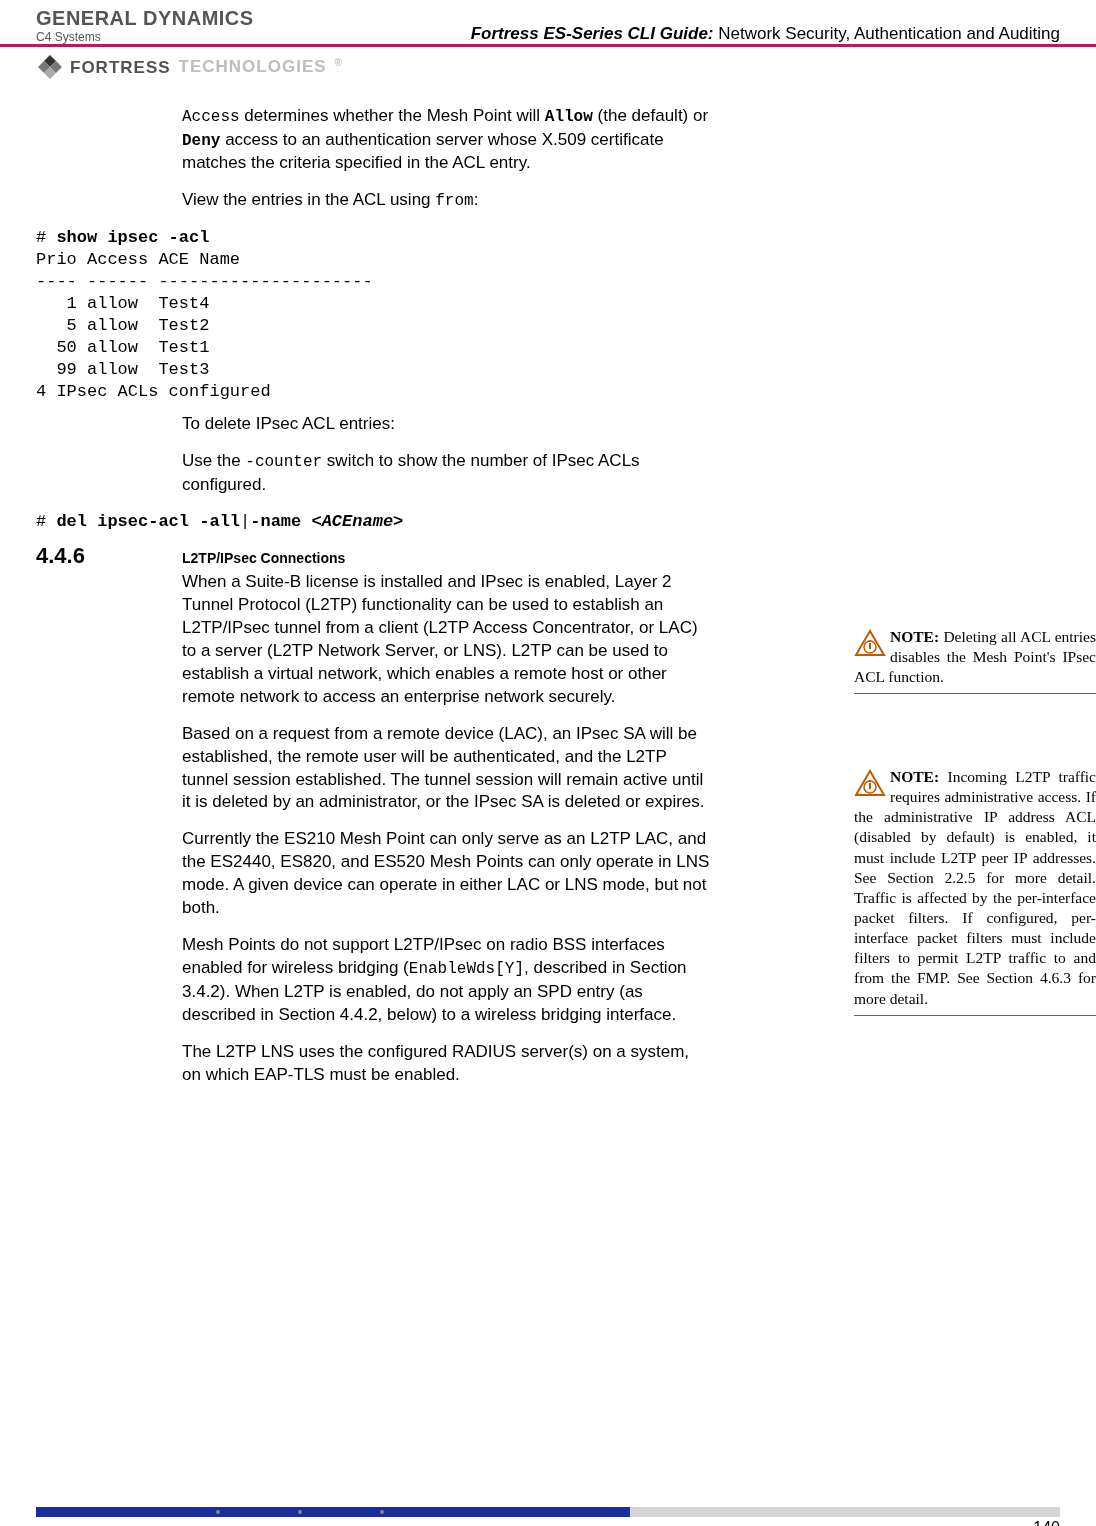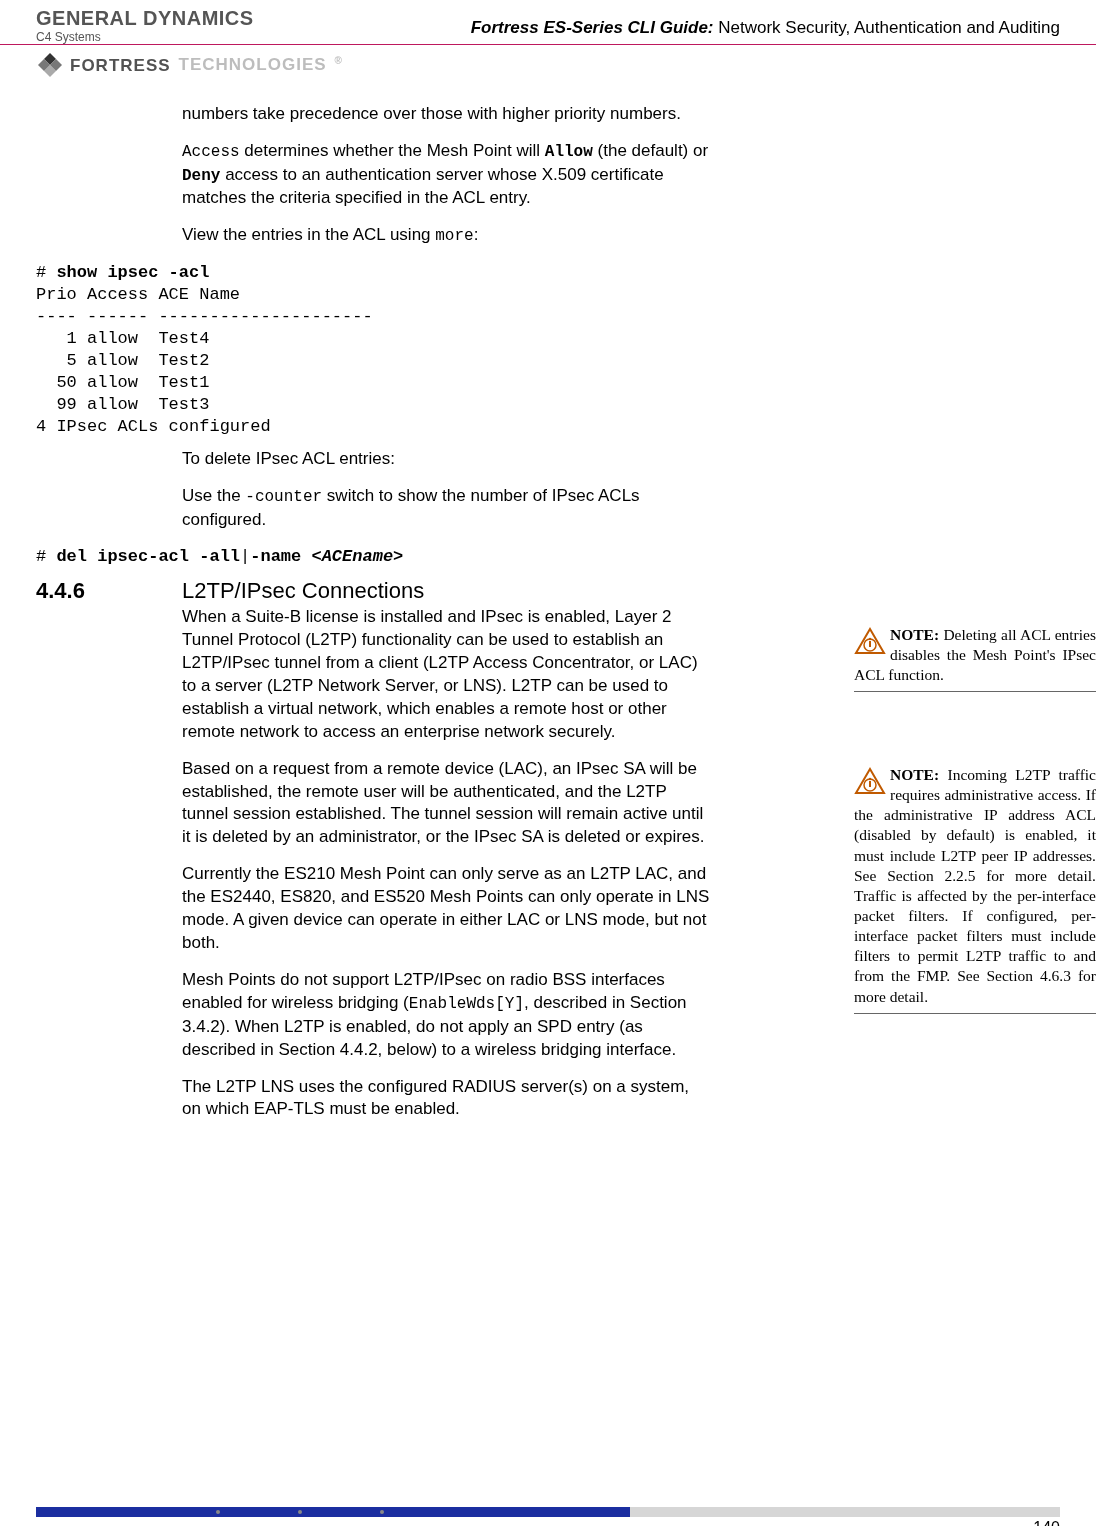--- a/index.html
+++ b/index.html
@@ -1,34 +1,34 @@
 <!DOCTYPE html>
 <html><head>
 <meta charset="utf-8">
 <style>
 * { margin: 0; padding: 0; box-sizing: border-box; }
 body { font-family: Arial, Helvetica, sans-serif; width: 1096px; height: 1526px; background: #fff; position: relative; color: #000; }
-.header { display: flex; justify-content: space-between; align-items: center; padding: 8px 36px 0 36px; border-bottom: 1px solid #be185d; gap: 36px; }
+.header { display: flex; justify-content: space-between; align-items: flex-end; padding: 8px 36px 0 36px; border-bottom: 3px solid #be185d; gap: 36px; }
 .header-left { display: flex; flex-direction: column; }
 .gd-logo { font-family: "Arial Black", Arial, sans-serif; font-weight: 900; font-size: 20px; letter-spacing: 0.5px; line-height: 1; color: #555; }
 .gd-sub { font-size: 12px; color: #555; margin-top: 2px; }
 .header-right { font-size: 17px; color: #000; text-align: right; padding-top: 4px; margin-left: 36px; }
 .header-right .guide-title { font-style: italic; font-weight: bold; }
 .fortress-row { display: flex; align-items: center; padding: 6px 36px 0 36px; gap: 6px; }
 .diamond-icon { width: 28px; height: 28px; position: relative; }
 .fortress-text { font-family: Arial, sans-serif; font-weight: 900; font-size: 17px; letter-spacing: 1px; color: #525252; }
 .fortress-text .light { color: #bdbdbd; font-weight: 700; margin-left: 8px; }
 .content { padding: 24px 36px 0 36px; position: relative; }
 .para { margin-left: 146px; width: 530px; font-size: 17px; line-height: 1.35; margin-bottom: 14px; }
 .mono { font-family: "Courier New", monospace; font-size: 16px; }
 .codeblock { font-family: "Courier New", monospace; font-size: 17px; line-height: 1.3; white-space: pre; margin-bottom: 10px; }
 .codeblock .cmd { font-weight: bold; }
 .section-row { display: flex; align-items: baseline; margin-top: 2px; margin-bottom: 2px; }
 .sec-num { font-weight: bold; font-size: 22px; width: 146px; }
-.sec-title { font-weight: normal; font-size: 22px; }
+.sec-title { font-weight: bold; font-size: 14px; }
 .sidebar { position: absolute; right: 0; width: 242px; font-family: "Palatino Linotype", Palatino, Georgia, serif; font-size: 15.5px; line-height: 1.3; text-align: justify; }
 .sidebar.note1 { top: 546px; }
 .sidebar.note2 { top: 686px; }
 .sidebar .note-label { font-weight: bold; }
 .note-rule { border-top: 1.5px solid #666; margin-top: 6px; }
 .note-icon { width: 32px; height: 28px; float: left; margin-right: 4px; margin-top: 2px; }
 .footer { position: absolute; bottom: 12px; left: 36px; right: 36px; }
 .footer-bar { height: 10px; background: linear-gradient(to right, #1b2ea0 0%, #1b2ea0 58%, #d6d6d6 58%, #d6d6d6 100%); }
 .footer-dots { display: flex; gap: 78px; margin-left: 180px; margin-top: -7px; }
 .dot { width: 4px; height: 4px; background: #888; border-radius: 50%; }
@@ -58,28 +58,27 @@
         </g>
       </svg>
   </span>
   <span class="fortress-text">
     <span>FORTRESS</span><span class="light">TECHNOLOGIES</span><span class="light" style="font-size:10px;vertical-align:super">®</span>
   </span>
 </div>
 
 <div class="content">
 
-  <p class="para">numbers take precedence over those with higher priority numbers.</p>
 
   <p class="para">
     <span class="mono">Access</span><span> determines whether the Mesh Point will </span><span class="mono" style="font-weight:bold">Allow</span><span> (the default) or </span><span class="mono" style="font-weight:bold">Deny</span><span> access to an authentication server whose X.509 certificate matches the criteria specified in the ACL entry.</span>
   </p>
 
   <p class="para">
-    <span>View the entries in the ACL using </span><span class="mono">more</span><span>:</span>
+    <span>View the entries in the ACL using </span><span class="mono">from</span><span>:</span>
   </p>
 
   <div class="codeblock"><span># </span><span class="cmd">show ipsec -acl</span>
 <span>Prio Access ACE Name
 ---- ------ ---------------------
    1 allow  Test4
    5 allow  Test2
   50 allow  Test1
   99 allow  Test3
 4 IPsec ACLs configured</span></div>

